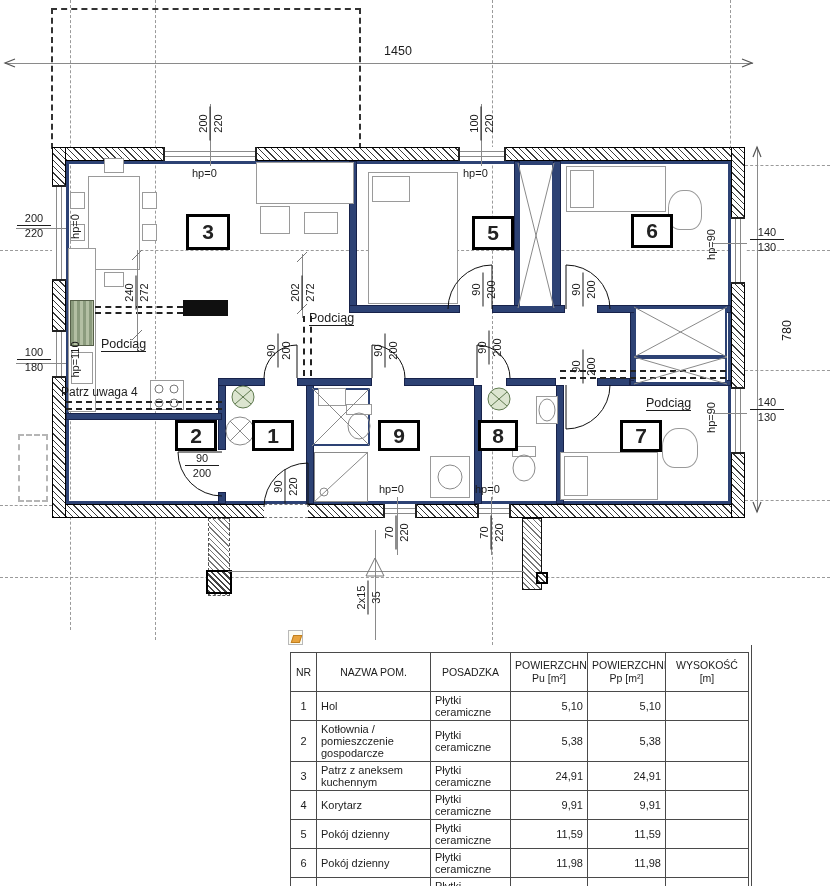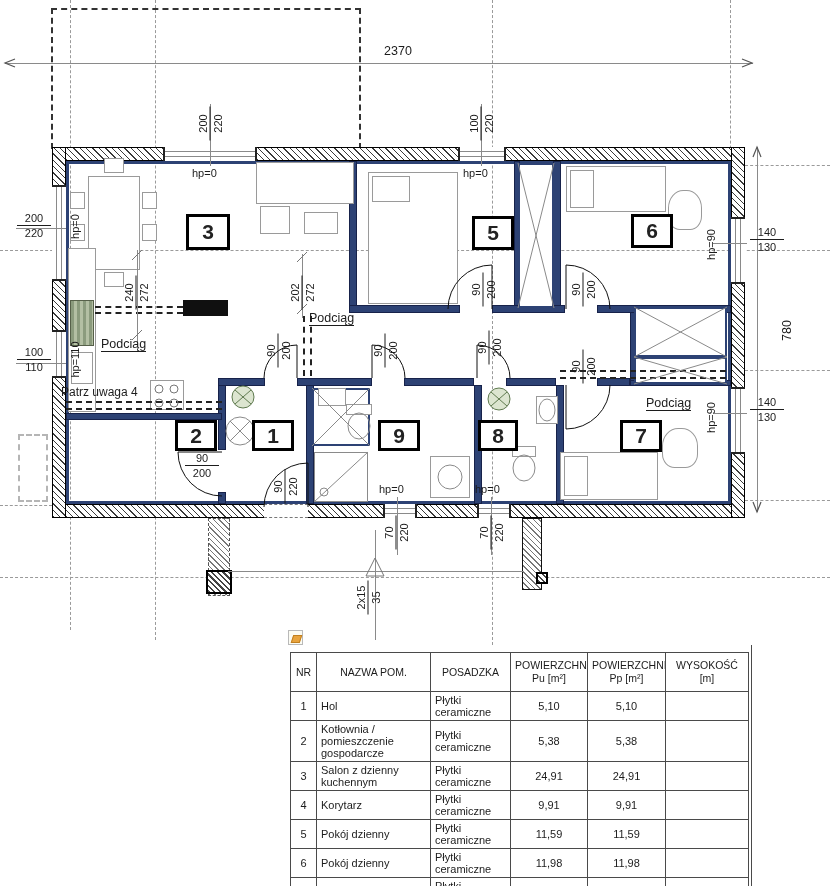--- a/index.html
+++ b/index.html
@@ -54,21 +54,21 @@
   
   .oleicon{position:absolute;left:288px;top:630px;width:15px;height:15px;border:1px solid #b9b9b9;
            background:#fbfbf3;box-sizing:border-box;}
   .oleicon:before{content:"";position:absolute;left:3px;top:4px;width:7px;height:6px;
            background:#e8a33d;transform:skewX(-18deg);border:1px solid #c07f1f;}
   .legend{position:absolute;left:290px;top:652px;width:458px;border-collapse:collapse;
           font-size:11px;color:#1c1c1c;table-layout:fixed;}
   .legend th,.legend td{border:1px solid #4a4a4a;padding:2px 4px;font-weight:normal;
           overflow:hidden;vertical-align:middle;}
   .legend th{text-align:center;font-size:10.5px;line-height:13px;height:34px;}
-  .legend td.num{text-align:center;}
+  .legend td.num{text-align:right;}
   .legend td.ctr{text-align:center;}
   .dblline{position:absolute;width:1px;background:#4a4a4a;}
 </style>
 </head>
 <body>
 
 <div class="stage">
 
   <div class="gv" style="left:70px;top:0;height:630px;"></div>
   <div class="gv" style="left:155px;top:0;height:640px;"></div>
@@ -78,21 +78,21 @@
   <div class="gh" style="left:0;top:577px;width:830px;"></div>
   <div class="gh" style="left:745px;top:165px;width:85px;"></div>
   <div class="gh" style="left:745px;top:370px;width:85px;"></div>
   <div class="gh" style="left:745px;top:500px;width:85px;"></div>
   <div class="gh" style="left:0;top:505px;width:52px;"></div>
 
   <div class="roof"></div>
   <div class="dashbox" style="left:18px;top:434px;width:26px;height:64px;"></div>
 
   <div class="dimline" style="left:5px;top:63px;width:748px;height:1px;"></div>
-  <div class="lab c" style="left:358px;top:45px;width:80px;font-size:12.5px;">2370</div>
+  <div class="lab c" style="left:358px;top:45px;width:80px;font-size:12.5px;">1450</div>
   <div class="dimline" style="left:757px;top:147px;width:1px;height:365px;"></div>
   <div class="lab vrot" style="left:767px;top:324px;width:40px;font-size:12.5px;text-align:center;">780</div>
 
   <div class="w" style="left:52px;top:147px;width:693px;height:14px;"></div>
   <div class="w" style="left:52px;top:504px;width:693px;height:14px;"></div>
   <div class="w" style="left:52px;top:147px;width:14px;height:371px;"></div>
   <div class="w" style="left:731px;top:147px;width:14px;height:371px;"></div>
 
   <div class="winH" style="left:163px;top:147px;width:94px;height:14px;"></div>
   <div class="winH" style="left:458px;top:147px;width:48px;height:14px;"></div>
@@ -250,21 +250,21 @@
   <div class="frac" style="left:16px;top:212px;width:36px;">
     <span>200</span>
       <i class="fbar"></i>
     <span>220</span>
   </div>
   <div class="lab vrot" style="left:53px;top:220px;width:44px;text-align:center;">hp=0</div>
 
   <div class="frac" style="left:16px;top:346px;width:36px;">
     <span>100</span>
       <i class="fbar"></i>
-    <span>110</span>
+    <span>180</span>
   </div>
   <div class="lab vrot" style="left:53px;top:353px;width:44px;text-align:center;">hp=110</div>
 
   <div class="frac" style="left:748px;top:226px;width:38px;">
     <span>140</span>
       <i class="fbar"></i>
     <span>130</span>
   </div>
   <div class="lab vrot" style="left:689px;top:238px;width:44px;text-align:center;">hp=90</div>
 
@@ -407,21 +407,21 @@
         <tr>
           <td class="ctr">2</td>
           <td>Kotłownia / pomieszczenie gospodarcze</td>
           <td>Płytki ceramiczne</td>
           <td class="num">5,38</td>
           <td class="num">5,38</td>
           <td></td>
         </tr>
         <tr>
           <td class="ctr">3</td>
-          <td>Salon z dzienny kuchennym</td>
+          <td>Patrz z aneksem kuchennym</td>
           <td>Płytki ceramiczne</td>
           <td class="num">24,91</td>
           <td class="num">24,91</td>
           <td></td>
         </tr>
         <tr>
           <td class="ctr">4</td>
           <td>Korytarz</td>
           <td>Płytki ceramiczne</td>
           <td class="num">9,91</td>

